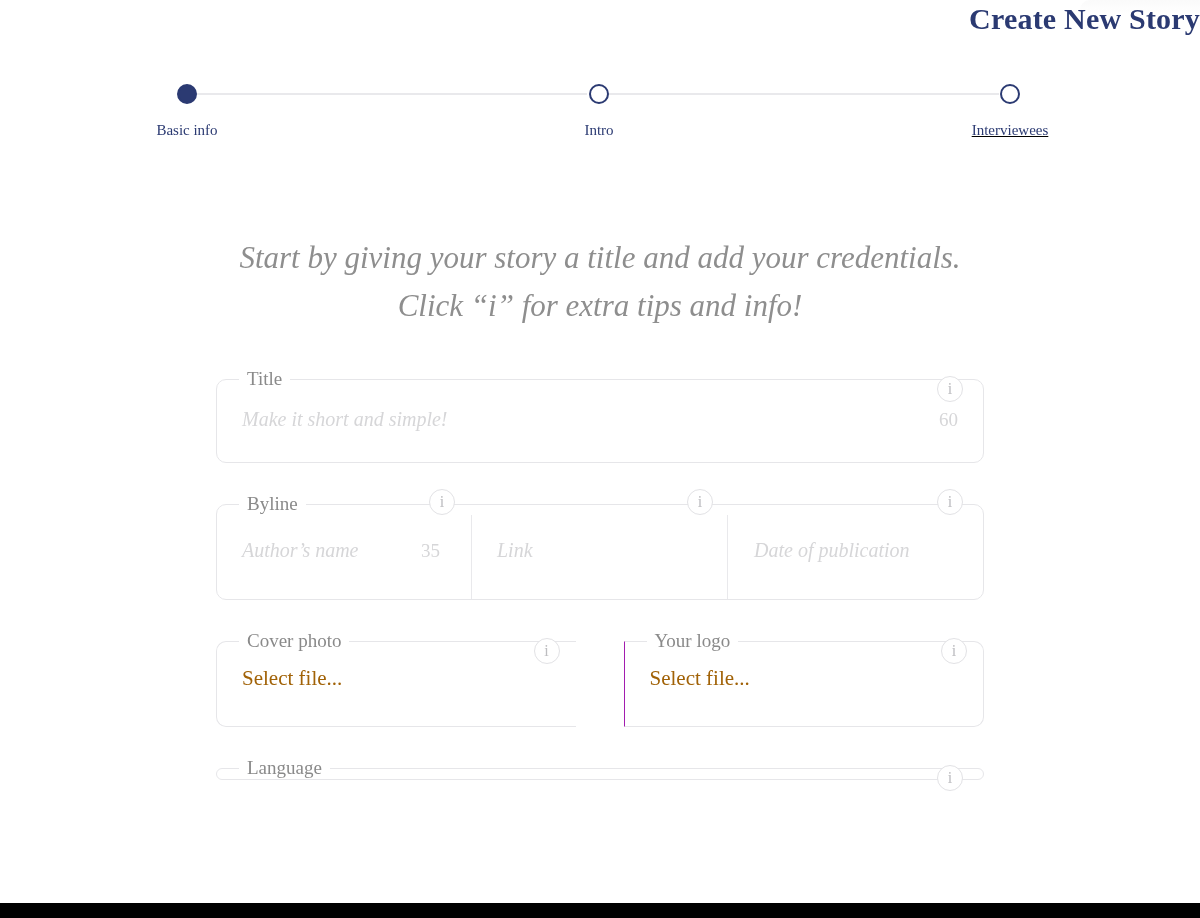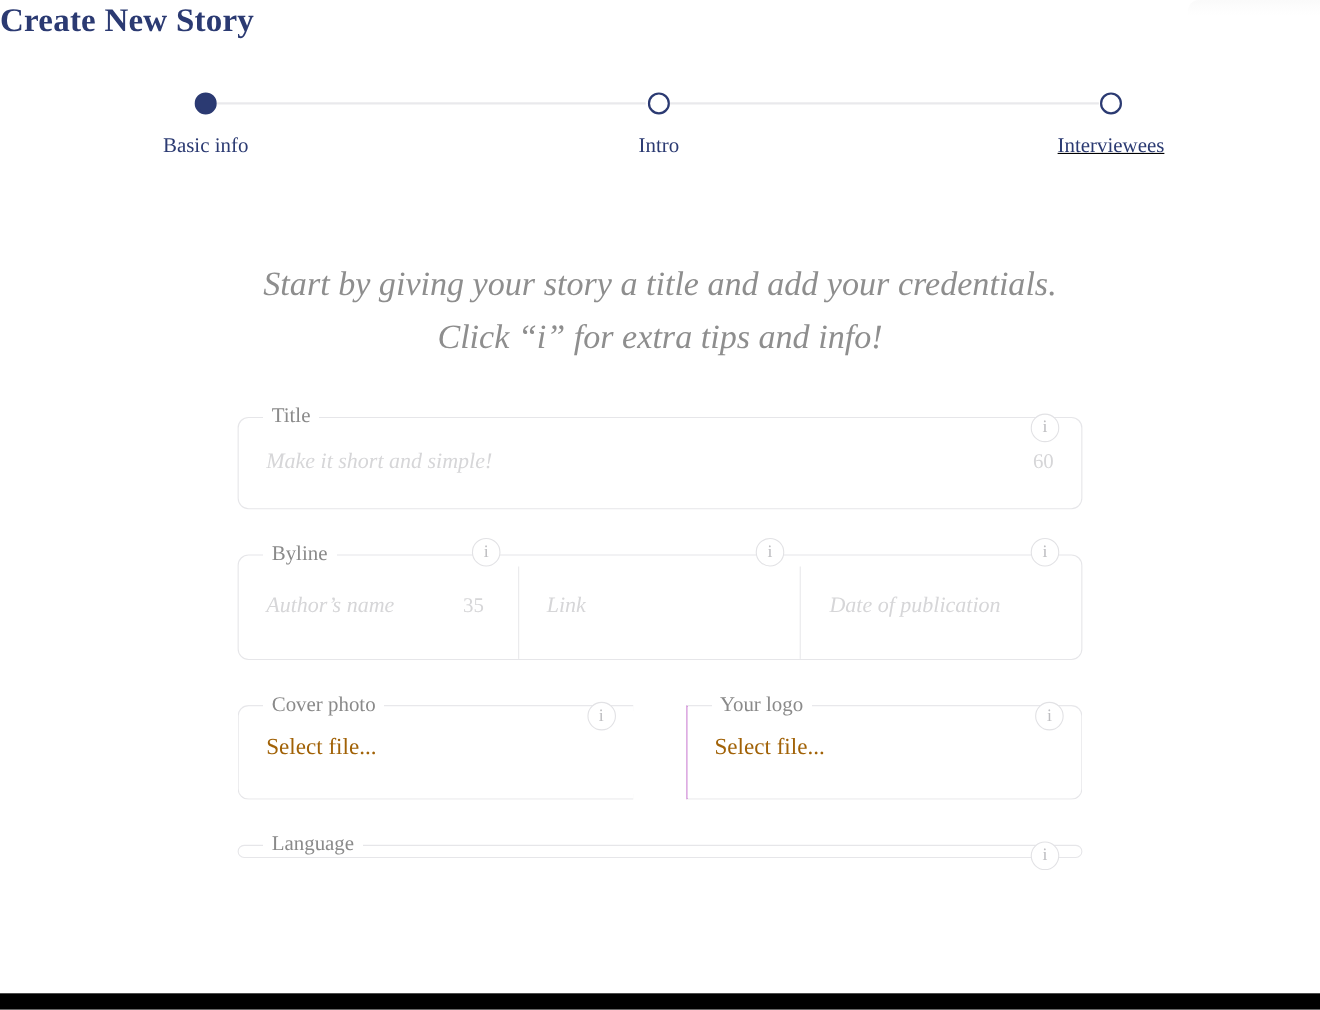--- a/index.html
+++ b/index.html
@@ -15,21 +15,21 @@
 
   
   .tr-ghost {
     position: absolute; top: 0; right: 0; width: 120px; height: 14px;
     background: linear-gradient(to bottom, #fafafa 0%, #fdfdfd 60%, #ffffff 100%);
     border-top-left-radius: 10px;
   }
 
   .title {
     position: absolute; top: 2px; left: 0; width: 1200px;
-    text-align: left;
+    text-align: right;
     font-size: 30px; font-weight: bold;
     color: #2b3a72;
     letter-spacing: .2px;
   }
 
   
   .stepper { position: absolute; top: 84px; left: 0; width: 1200px; height: 70px; }
   .step-line {
     position: absolute; top: 9px; height: 2px; background: #e9e9ec;
   }
@@ -43,21 +43,21 @@
 
   .dot {
     width: 20px; height: 20px; border-radius: 50%;
     margin: 0 auto; background: #fff;
     border: 2px solid #2b3a72;
   }
   .dot.filled { background: #2b3a72; }
 
   .step-label {
     margin-top: 18px;
-    font-size: 19px; color: #2b3a72;
+    font-size: 15px; color: #2b3a72;
   }
 
   
   .intro {
     position: absolute; top: 234px; left: 235px; width: 730px;
     text-align: center;
     font-style: italic;
     font-size: 31px;
     line-height: 48px;
     color: #8e8e8e;

